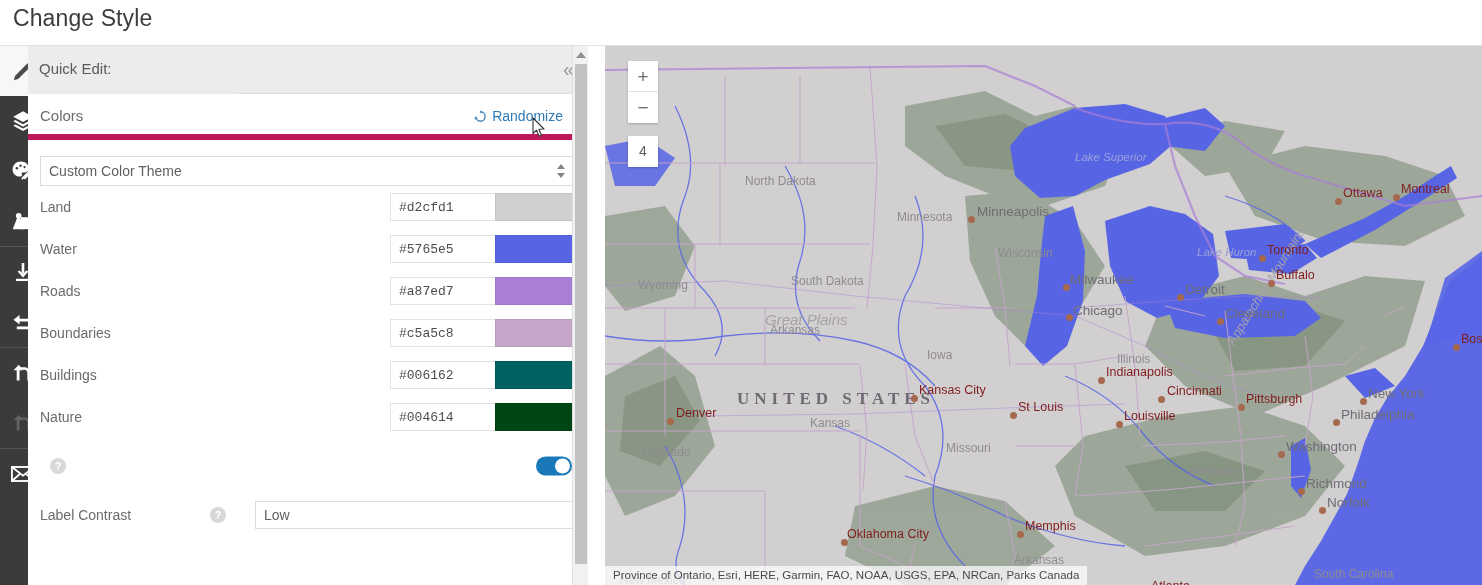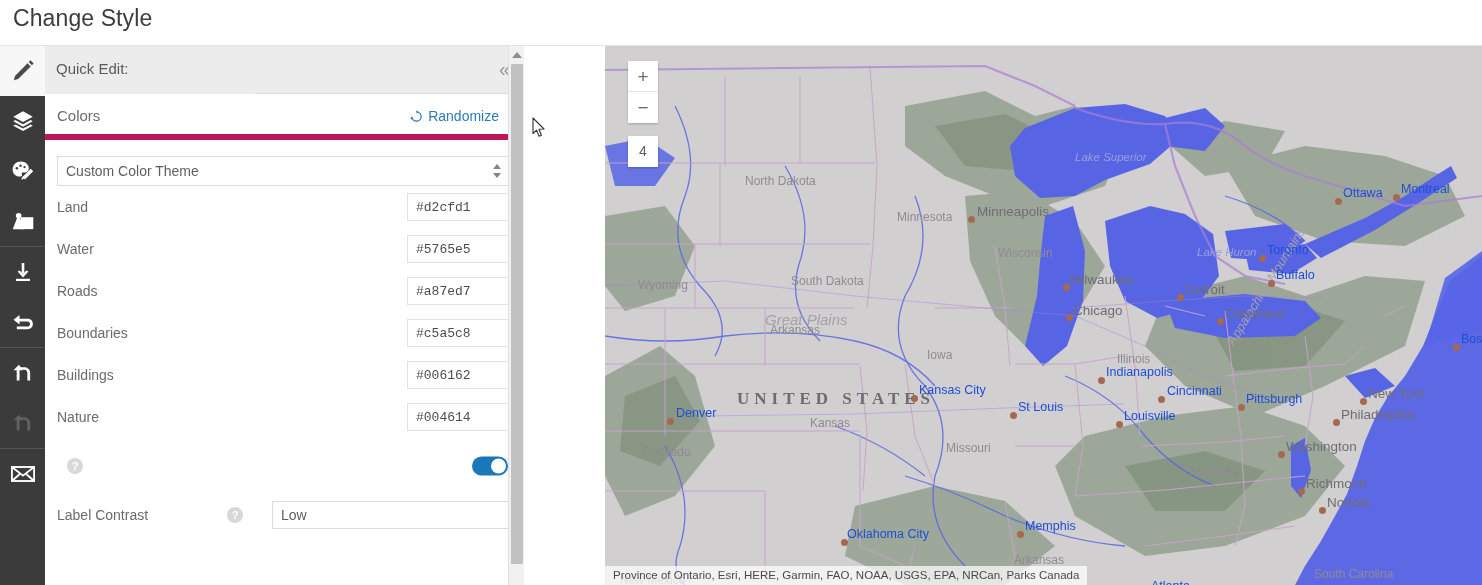--- a/index.html
+++ b/index.html
@@ -55,22 +55,22 @@
   .rail-btn.active { background: #f7f7f7; }
   .rail-btn svg { display: block; }
   .rail-sep {
     width: 45px; height: 1px;
     background: #555555;
   }
 
   
   .panel {
     position: absolute;
-    left: 45px; top: 46px;
-    width: 479px; height: 539px;
+    left: 28px; top: 46px;
+    width: 560px; height: 539px;
     background: #ffffff;
     overflow: hidden;
   }
   .panel-head {
     position: relative;
     height: 48px;
     background: #ececec;
     border-bottom: 1px solid #dcdcdc;
   }
   .panel-head .tab-notch {
@@ -314,21 +314,21 @@
 
   .mlabel {
     position: absolute;
     font-family: "Liberation Sans", sans-serif;
     color: #8d8a90;
     white-space: nowrap;
     pointer-events: none;
     user-select: none;
   }
   .mlabel.state { font-size: 12px; color: #8e8b91; }
-  .mlabel.city  { font-size: 12.5px; color: #1d4ed8; }
+  .mlabel.city  { font-size: 12.5px; color: #7f1d1d; }
   .mlabel.citybig { font-size: 13.5px; color: #6f6d75; }
   .mlabel.lake {
     font-size: 11.5px; font-style: italic;
     color: #9aa0d8;
     text-align: center;
     line-height: 13px;
   }
   .mlabel.region {
     font-size: 15px; font-style: italic;
     color: #a5a2a8;

